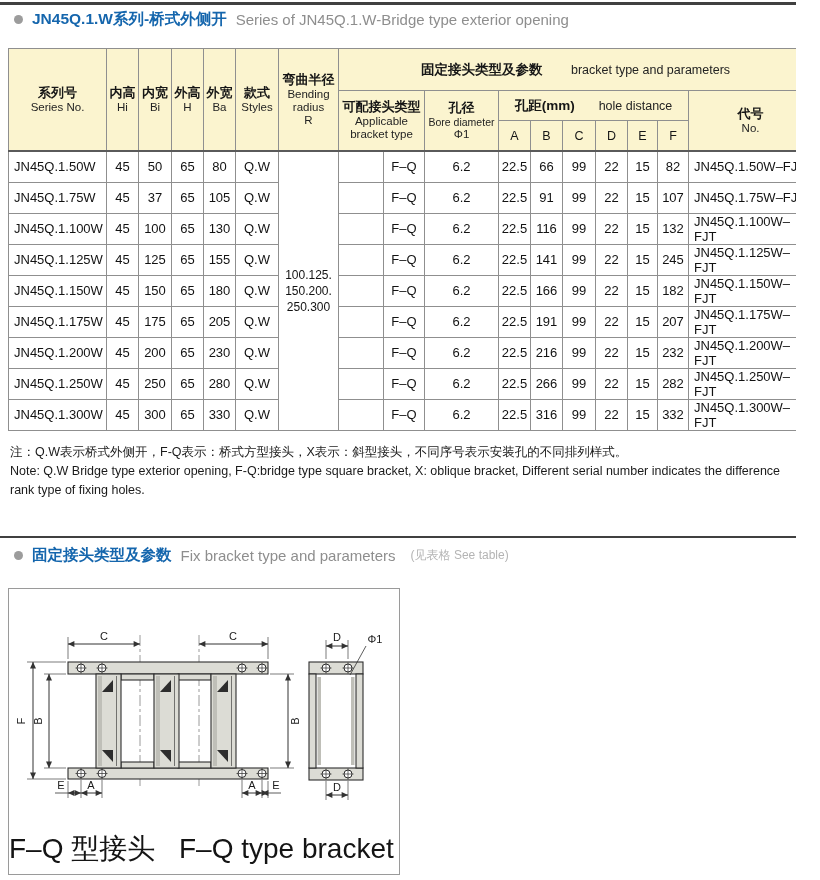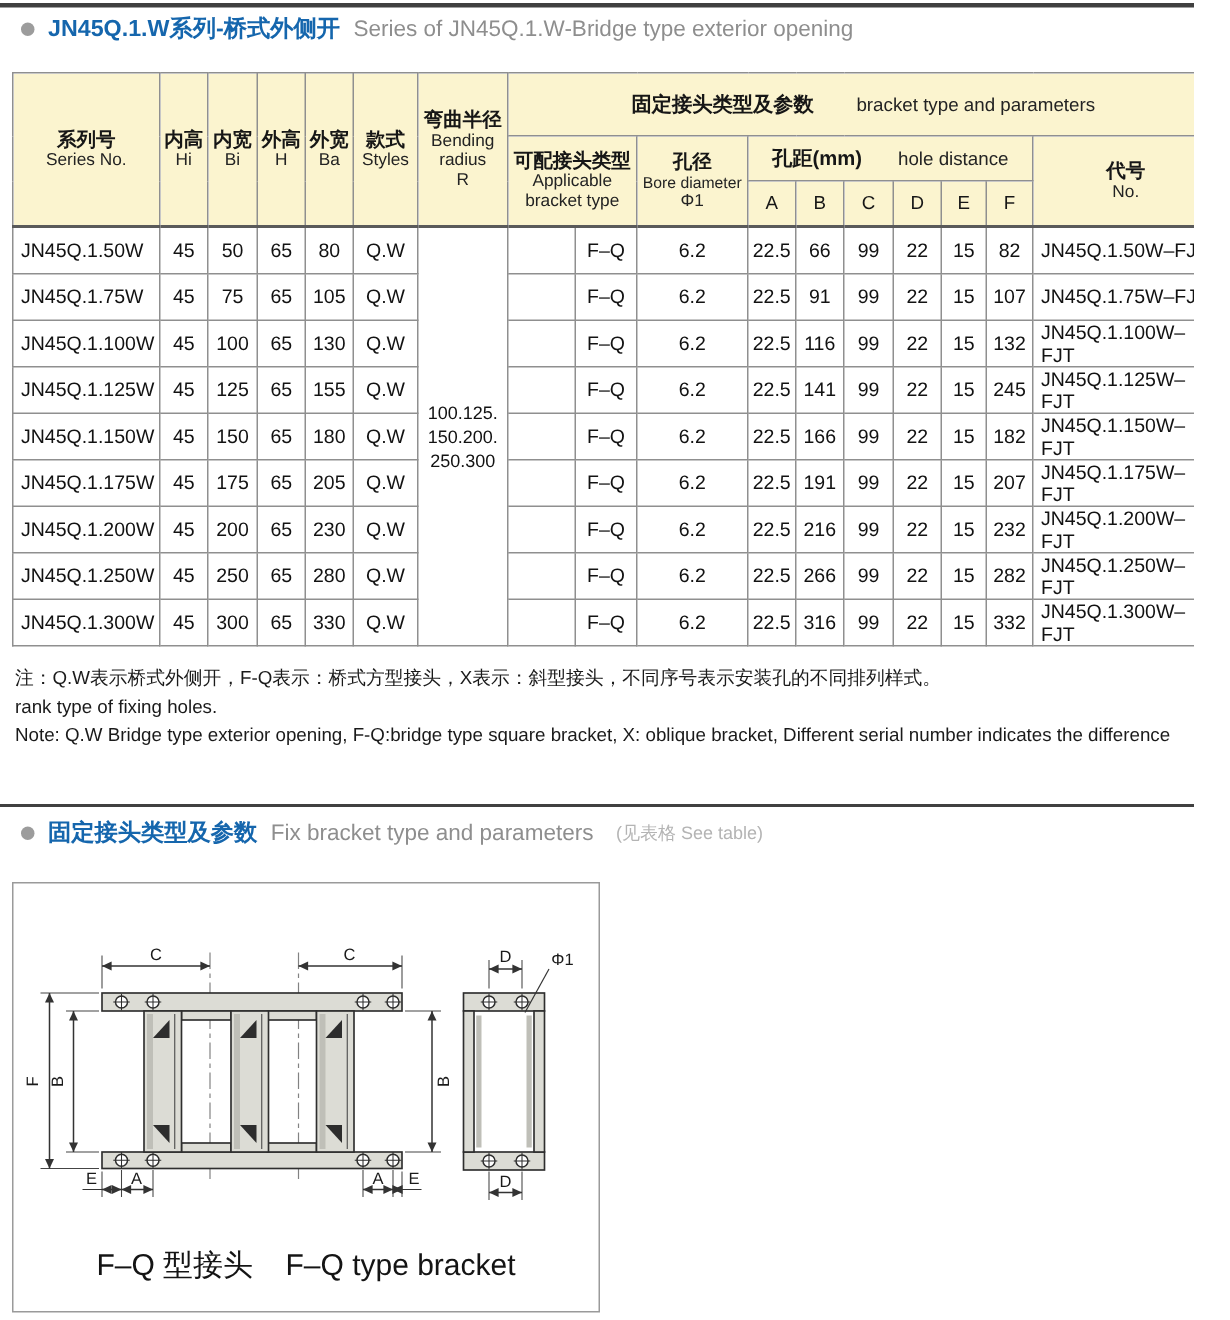--- a/index.html
+++ b/index.html
@@ -29,21 +29,21 @@
   .th-inline-en{font-size:12.5px;color:#232323;padding-left:24px;}
   .h-letter{font-size:12.5px;color:#161616;}
   tr.hr1{height:42px;} tr.hr2{height:30px;} tr.hr3{height:30px;}
   .spec tbody td{height:30px;font-size:13px;color:#121212;text-align:center;vertical-align:middle;background:#fff;}
   .spec tbody td.left{text-align:left;padding-left:5px;}
   .spec tbody td.bending-cell div{font-size:12px;line-height:16px;text-align:center;}
 
   .notes{position:absolute;left:10px;top:443px;width:802px;font-size:12.5px;color:#1a1a1a;line-height:19px;}
 
   .figure-box{position:absolute;left:8px;top:588px;width:390px;height:285px;border:1px solid #9a9a9a;background:#fff;}
-  .caption{position:absolute;left:0;right:0;top:241px;text-align:center;font-size:20px;color:#141414;}
+  .caption{position:absolute;left:0;right:0;top:241px;font-size:28px;color:#141414;}
   .caption .cap-en{margin-left:16px;}
 
   
   .part{fill:#dcdcd5;stroke:#2e2e2e;stroke-width:1.1;}
   .strip{fill:#bfbfb8;stroke:none;}
   .hole{fill:#ffffff;stroke:#2e2e2e;stroke-width:1;}
   .cross{stroke:#2e2e2e;stroke-width:0.7;}
   .glyph{fill:#2d2d2d;stroke:none;}
   .dim{stroke:#333;stroke-width:1;fill:none;marker-start:url(#ar);marker-end:url(#ar);}
   .thin{stroke:#333;stroke-width:0.8;fill:none;}
@@ -169,21 +169,21 @@
           <td>66</td>
           <td>99</td>
           <td>22</td>
           <td>15</td>
           <td>82</td>
           <td class="left">JN45Q.1.50W–FJT</td>
         </tr>
         <tr>
           <td class="left">JN45Q.1.75W</td>
           <td>45</td>
-          <td>75</td>
+          <td>37</td>
           <td>65</td>
           <td>105</td>
           <td>Q.W</td>
           <td></td>
           <td>F–Q</td>
           <td>6.2</td>
           <td>22.5</td>
           <td>91</td>
           <td>99</td>
           <td>22</td>
@@ -315,22 +315,22 @@
           <td>22</td>
           <td>15</td>
           <td>332</td>
           <td class="left">JN45Q.1.300W–FJT</td>
         </tr>
       </tbody>
   </table>
 
   <div class="notes">
     <div>注：Q.W表示桥式外侧开，F-Q表示：桥式方型接头，X表示：斜型接头，不同序号表示安装孔的不同排列样式。</div>
+    <div>Note: Q.W Bridge type exterior opening, F-Q:bridge type square bracket, X: oblique bracket, Different serial number indicates the difference</div>
     <div>rank type of fixing holes.</div>
-    <div>Note: Q.W Bridge type exterior opening, F-Q:bridge type square bracket, X: oblique bracket, Different serial number indicates the difference</div>
   </div>
 
   <div class="rule rule-mid"></div>
 
   <div class="sec-title s2">
     <span class="bullet"></span>
     <span class="t-zh">固定接头类型及参数</span>
     <span class="t-en">Fix bracket type and parameters</span>
     <span class="t-aside">(见表格 See table)</span>
   </div>

